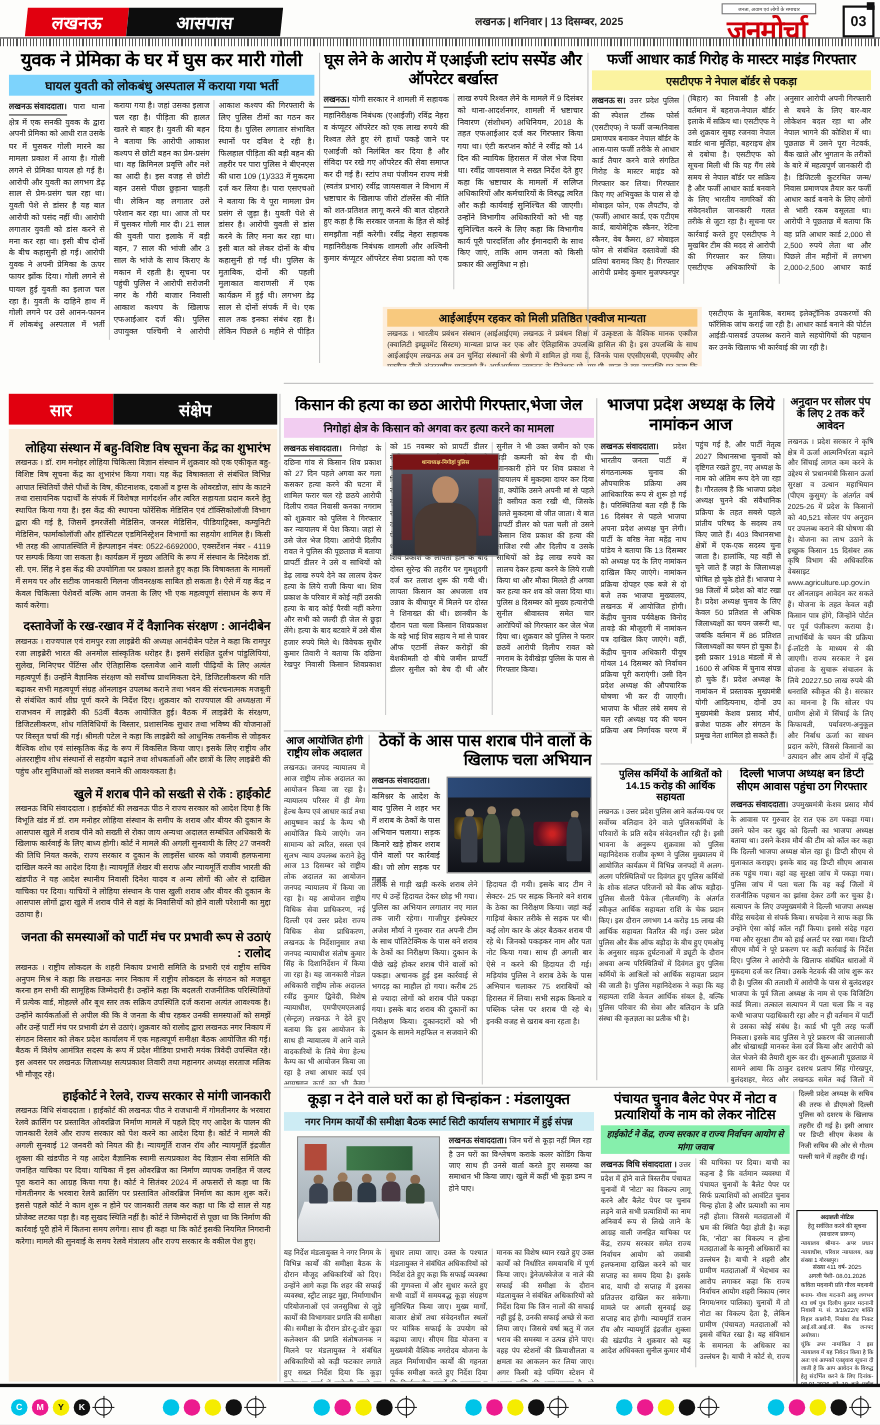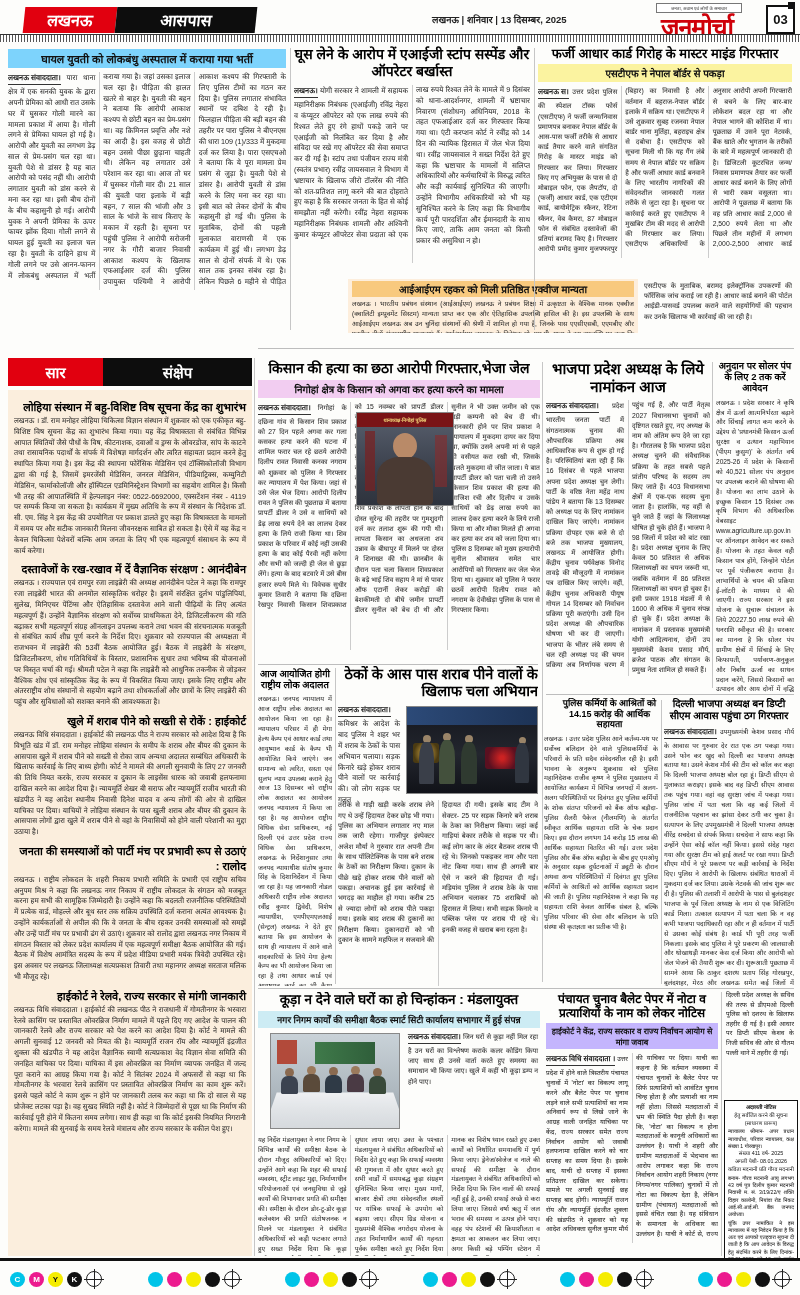--- a/index.html
+++ b/index.html
@@ -22,21 +22,21 @@
            background:repeating-linear-gradient(90deg,#555 0 1px,#fff 1px 3px);}
   
   .art{position:absolute;overflow:hidden;}
   .hl{font-weight:bold;color:#000;text-align:center;line-height:1.18;}
   .one{white-space:nowrap;overflow:hidden;}
   .sub{font-weight:bold;text-align:center;margin-top:3px;padding:2px 2px;}
   .sub-blue{background:#7dd3fc;font-size:11px;}
   .sub-yellow{background:#fbf3a0;font-size:10px;}
   .sub-pink{background:#f2cdf1;font-size:10px;}
   .sub-cyan{background:#cdecf4;font-size:9px;}
-  .sub-pink2{background:#c4b5fd;font-size:8px;}
+  .sub-pink2{background:#86efac;font-size:8px;font-style:italic;}
   .bd{font-size:7.2px;line-height:1.5;text-align:justify;color:#1c1c1c;margin-top:4px;}
   .cols2{column-count:2;column-gap:8px;column-rule:1px solid #ccc;}
   .cols3{column-count:3;column-gap:8px;column-rule:1px solid #ccc;}
   .byline{font-weight:bold;display:inline-block;border-bottom:1px solid #333;padding-bottom:1px;margin-bottom:2px;font-size:7.4px;}
   .vr{position:absolute;width:1px;background:#c6c6c6;}
   .hr{position:absolute;height:1px;background:#bdbdbd;}
   .hrb{position:absolute;height:3px;background:#111;}
   
   .sec{position:absolute;height:28px;color:#fff;font-weight:bold;font-size:15px;display:flex;align-items:center;justify-content:center;}
   .briefs{position:absolute;background:#fbeedd;padding:4px 6px;overflow:hidden;}
@@ -79,20 +79,21 @@
     <div class="tagline">जनता, अवाम एवं लोगों के समाचार</div>
     <div class="masthead">जनमोर्चा</div>
     <div class="pagebox">
         <span class="flag"></span>
         <span>03</span>
       </div>
     <div class="tickbar"></div>
   </div>
 
   <div class="art" style="left:8px;top:46px;width:278px;height:280px;">
+    <div class="hl one" style="font-size:16.5px;">युवक ने प्रेमिका के घर में घुस कर मारी गोली</div>
     <div class="sub sub-blue">घायल युवती को लोकबंधु अस्पताल में कराया गया भर्ती</div>
     <div class="bd cols3" style="height:218px;">
       <span class="byline">लखनऊ संवाददाता।</span>
       <span>पारा थाना क्षेत्र में एक सनकी युवक के द्वारा अपनी प्रेमिका को आधी रात उसके घर में घुसकर गोली मारने का मामला प्रकाश में आया है। गोली लगने से प्रेमिका घायल हो गई है। आरोपी और युवती का लगभग डेढ़ साल से प्रेम-प्रसंग चल रहा था। युवती पेशे से डांसर है यह बात आरोपी को पसंद नहीं थी। आरोपी लगातार युवती को डांस करने से मना कर रहा था। इसी बीच दोनों के बीच कहासुनी हो गई। आरोपी युवक ने अपनी प्रेमिका के ऊपर फायर झोंक दिया। गोली लगने से घायल हुई युवती का इलाज चल रहा है। युवती के दाहिने हाथ में गोली लगने पर उसे आनन-फानन में लोकबंधु अस्पताल में भर्ती कराया गया है। जहां उसका इलाज चल रहा है। पीड़िता की हालत खतरे से बाहर है। युवती की बहन ने बताया कि आरोपी आकाश कश्यप से छोटी बहन का प्रेम-प्रसंग था। वह क्रिमिनल प्रवृत्ति और नशे का आदी है। इस वजह से छोटी बहन उससे पीछा छुड़ाना चाहती थी। लेकिन वह लगातार उसे परेशान कर रहा था। आज तो घर में घुसकर गोली मार दी। 21 साल की युवती पारा इलाके में बड़ी बहन, 7 साल की भांजी और 3 साल के भांजे के साथ किराए के मकान में रहती है। सूचना पर पहुंची पुलिस ने आरोपी सरोजनी नगर के गौरी बाजार निवासी आकाश कश्यप के खिलाफ एफआईआर दर्ज की। पुलिस उपायुक्त पश्चिमी ने आरोपी आकाश कश्यप की गिरफ्तारी के लिए पुलिस टीमों का गठन कर दिया है। पुलिस लगातार संभावित स्थानों पर दबिश दे रही है। फिलहाल पीड़िता की बड़ी बहन की तहरीर पर पारा पुलिस ने बीएनएस की धारा 109 (1)/333 में मुकदमा दर्ज कर लिया है। पारा एसएचओ ने बताया कि ये पूरा मामला प्रेम प्रसंग से जुड़ा है। युवती पेशे से डांसर है। आरोपी युवती से डांस करने के लिए मना कर रहा था। इसी बात को लेकर दोनों के बीच कहासुनी हो गई थी। पुलिस के मुताबिक, दोनों की पहली मुलाकात वाराणसी में एक कार्यक्रम में हुई थी। लगभग डेढ़ साल से दोनों संपर्क में थे। एक साल तक इनका संबंध रहा है। लेकिन पिछले 6 महीने से पीड़ित युवती आरोपी से बात नहीं कर रही थी।</span>
     </div>
   </div>
 
   <div class="art" style="left:294px;top:46px;width:236px;height:232px;">
     <div class="hl" style="font-size:14px;">घूस लेने के आरोप में एआईजी स्टांप सस्पेंड और ऑपरेटर बर्खास्त</div>
     <div class="bd cols2" style="height:178px;margin-top:6px;">

